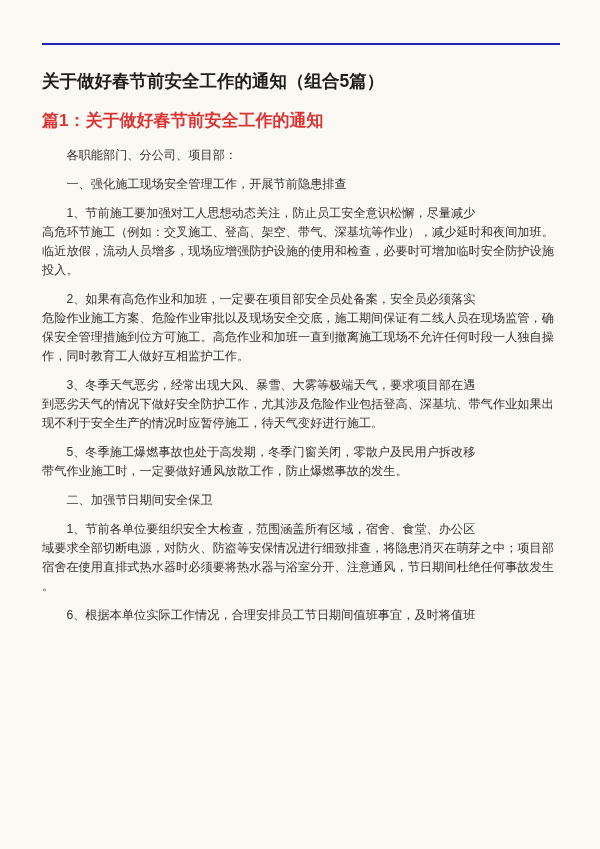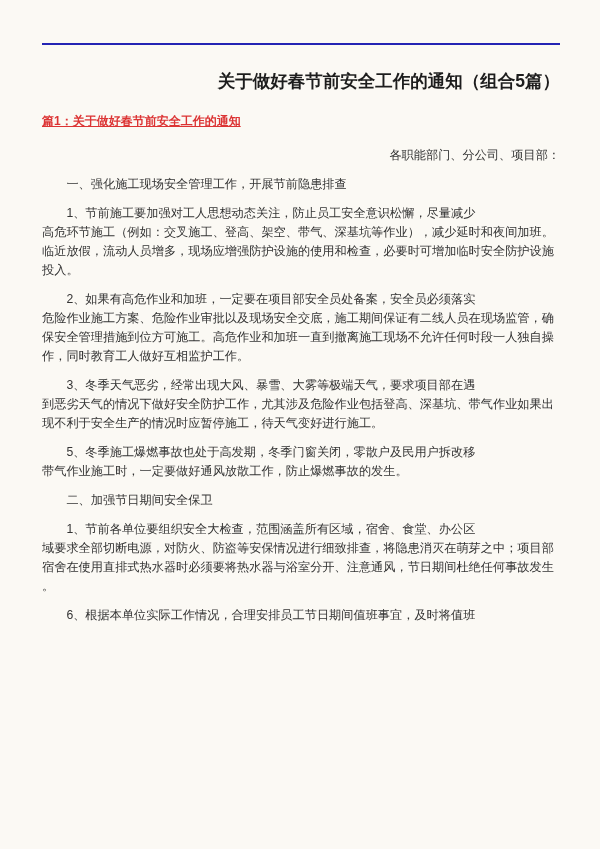--- a/index.html
+++ b/index.html
@@ -24,44 +24,42 @@
   .top-rule {
     margin-top: 43px;
     height: 2px;
     background: #2424b4;
   }
   .doc-title {
     margin: 23px 0 0 0;
     font-size: 17.5px;
     line-height: 26px;
     font-weight: 700;
-    text-align: right;
+    text-align: left;
     color: #1d1d1d;
     letter-spacing: 0px;
   }
   .section-heading {
     margin: 18px 0 12px 0;
-    font-size: 12px;
+    font-size: 17px;
     line-height: 18px;
     font-weight: 700;
     color: #dc3434;
-    text-decoration: underline;
   }
   .para {
     margin: 10px 0 0 0;
     font-size: 12.2px;
     line-height: 19px;
     color: #333333;
     white-space: pre-wrap;
     text-indent: 2em;
     word-break: break-all;
   }
   .para.first {
     margin-top: 16px;
-    text-align: right;
   }
 </style>
 </head>
 <body>
 
 <div class="page">
   <div class="content">
     <div class="top-rule"></div>
 
     <h1 class="doc-title">关于做好春节前安全工作的通知（组合5篇）</h1>

